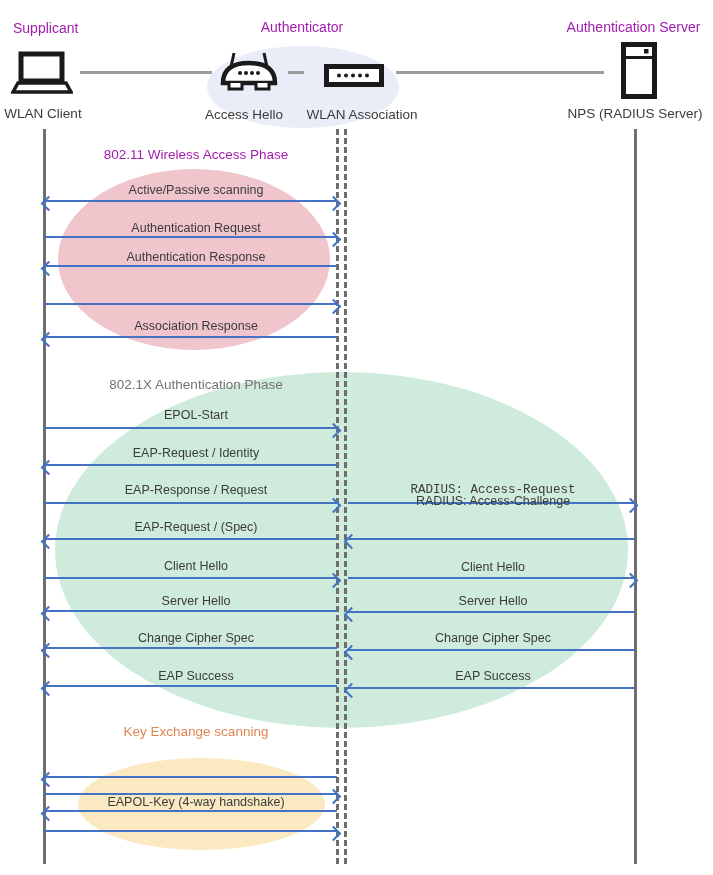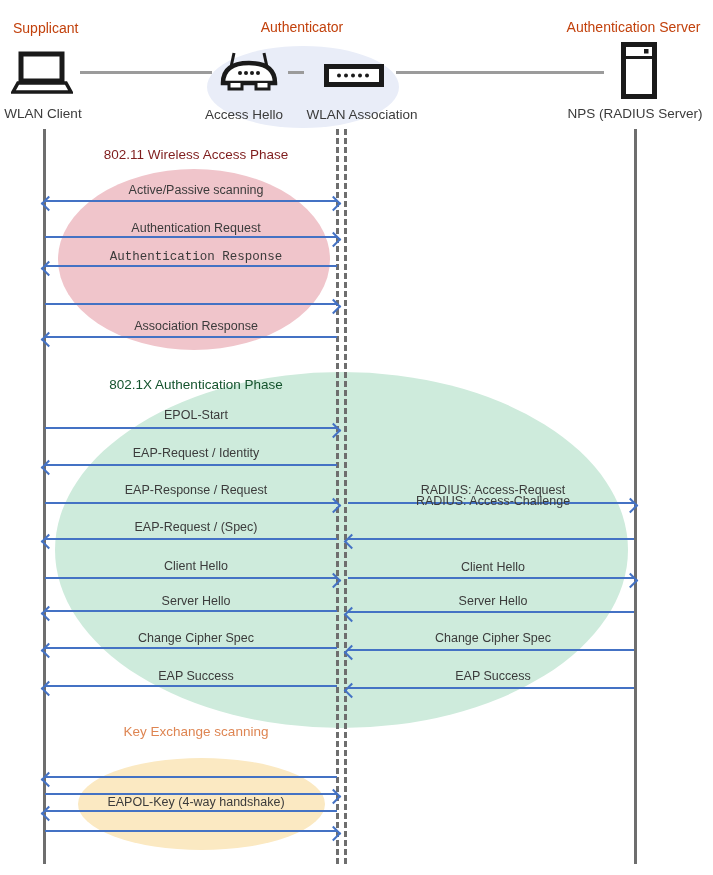--- a/index.html
+++ b/index.html
@@ -1,39 +1,39 @@
 <!DOCTYPE html>
 <html><head>
 <meta charset="utf-8">
 <style>
   html,body{margin:0;padding:0;background:#fff;}
   .canvas{
     position:relative;width:713px;height:875px;background:#fff;overflow:hidden;
     font-family:"Liberation Sans", sans-serif;color:#3b3b3b;
   }
   
-  .role{position:absolute;font-size:14px;color:#c2410c;white-space:nowrap;z-index:4;}
+  .role{position:absolute;font-size:14px;color:#a21caf;white-space:nowrap;z-index:4;}
   .centered{text-align:center;}
   .device-label{position:absolute;font-size:13.5px;color:#3b3b3b;text-align:center;white-space:nowrap;z-index:4;}
   .connector{position:absolute;height:3px;background:#9b9b9b;z-index:1;}
   .icon{position:absolute;z-index:3;}
   
   .ellipse{position:absolute;border-radius:50%;z-index:0;}
   .el-header{left:207px;top:46px;width:192px;height:82px;background:#e9edf8;}
   .el-pink{left:58px;top:169px;width:272px;height:181px;background:#f0c5cb;}
   .el-green{left:55px;top:372px;width:573px;height:356px;background:#ceebdc;}
   .el-yellow{left:78px;top:758px;width:247px;height:92px;background:#fbe9c2;}
   
   .lifeline{position:absolute;top:129px;height:735px;z-index:2;}
   .solid{width:3px;background:#6e6e6e;}
   .dashed{width:0;border-left:3px dashed #6e6e6e;}
   
   .phase-title{position:absolute;font-size:13.5px;text-align:center;z-index:4;line-height:18px;white-space:nowrap;}
-  .t-red{color:#7f1d1d;}
-  .t-green{color:#14532d;}
+  .t-red{color:#a21caf;}
+  .t-green{color:#737373;}
   .t-orange{color:#de8552;}
   
   .msg-label{position:absolute;font-size:12.5px;height:16px;line-height:16px;text-align:center;color:#3b3b3b;z-index:4;white-space:nowrap;}
   .col-l{left:45px;width:302px;}
   .col-r{left:348px;width:290px;}
   .msg-arrow{position:absolute;height:0;border-top:2.3px solid #4472c4;z-index:3;}
   .col-la{left:45px;width:292px;}
   .col-ra{left:348px;width:286px;}
   .dir-left::before,.dir-both::before{
     content:"";position:absolute;left:-2px;top:-4.5px;width:9px;height:9px;
@@ -116,21 +116,21 @@
   <div class="phase-title t-orange col-l" style="top:723px;">
     <div>Key Exchange scanning</div>
   </div>
 
   <div class="msg-label col-l" style="top:182px;">Active/Passive scanning</div>
   <div class="msg-arrow col-la dir-both" style="top:200px;"></div>
 
   <div class="msg-label col-l" style="top:220px;">Authentication Request</div>
   <div class="msg-arrow col-la dir-right" style="top:236px;"></div>
 
-  <div class="msg-label col-l" style="top:249px;font-family:Liberation Mono, monospace;">Authentication Response</div>
+  <div class="msg-label col-l" style="top:249px;">Authentication Response</div>
   <div class="msg-arrow col-la dir-left" style="top:265px;"></div>
 
   <div class="msg-arrow col-la dir-right" style="top:303px;"></div>
 
   <div class="msg-label col-l" style="top:318px;">Association Response</div>
   <div class="msg-arrow col-la dir-left" style="top:336px;"></div>
 
   <div class="msg-label col-l" style="top:407px;">EPOL-Start</div>
   <div class="msg-arrow col-la dir-right" style="top:427px;"></div>
 
@@ -148,21 +148,21 @@
 
   <div class="msg-label col-l" style="top:593px;">Server Hello</div>
   <div class="msg-arrow col-la dir-left" style="top:610px;"></div>
 
   <div class="msg-label col-l" style="top:630px;">Change Cipher Spec</div>
   <div class="msg-arrow col-la dir-left" style="top:647px;"></div>
 
   <div class="msg-label col-l" style="top:668px;">EAP Success</div>
   <div class="msg-arrow col-la dir-left" style="top:685px;"></div>
 
-  <div class="msg-label col-r" style="top:482px;">RADIUS: Access-Request</div>
+  <div class="msg-label col-r" style="top:482px;font-family:Liberation Mono, monospace;">RADIUS: Access-Request</div>
   <div class="msg-arrow col-ra dir-right" style="top:502px;"></div>
 
   <div class="msg-label col-r" style="top:493px;">RADIUS: Access-Challenge</div>
   <div class="msg-arrow col-ra dir-left" style="top:538px;"></div>
 
   <div class="msg-label col-r" style="top:559px;">Client Hello</div>
   <div class="msg-arrow col-ra dir-right" style="top:577px;"></div>
 
   <div class="msg-label col-r" style="top:593px;">Server Hello</div>
   <div class="msg-arrow col-ra dir-left" style="top:611px;"></div>

